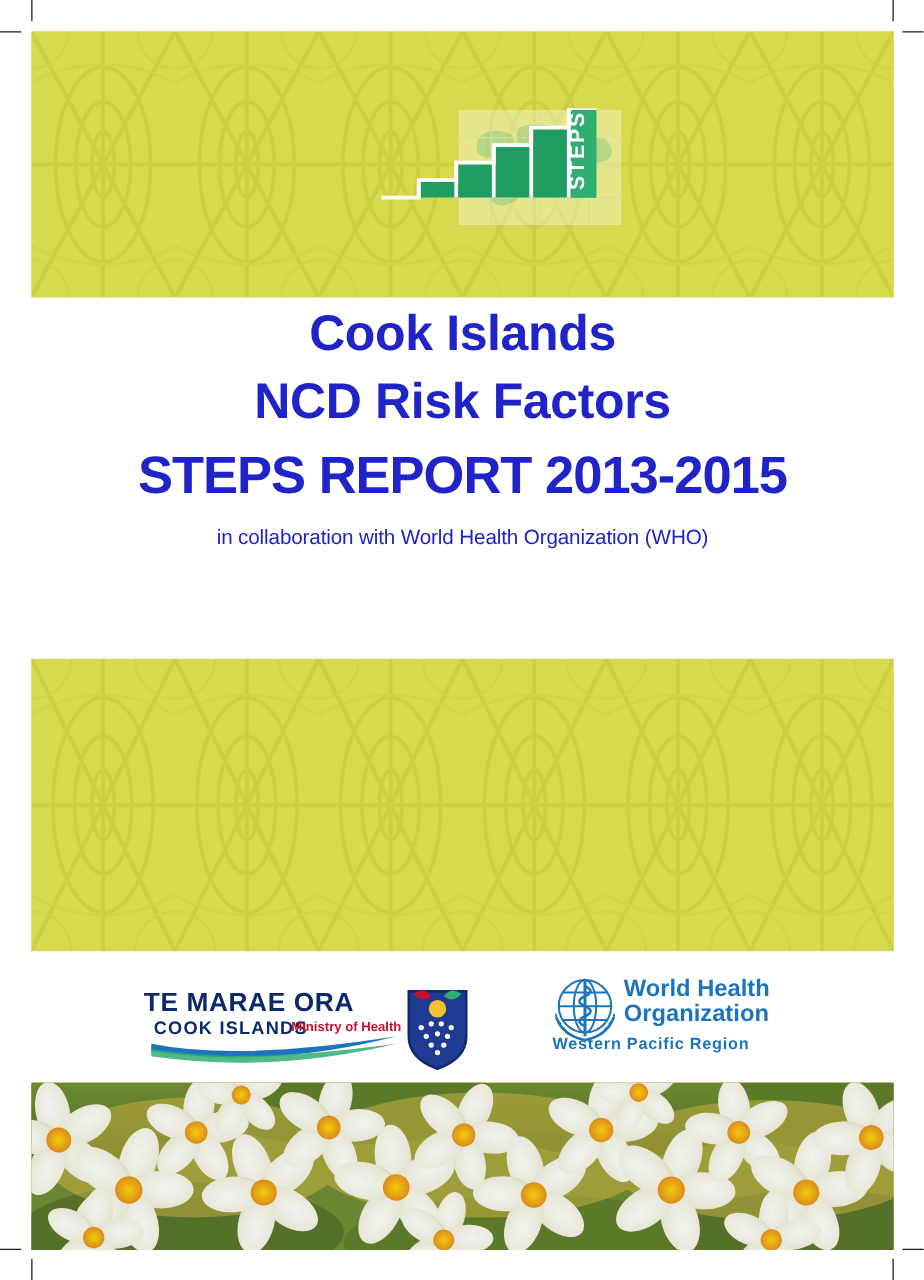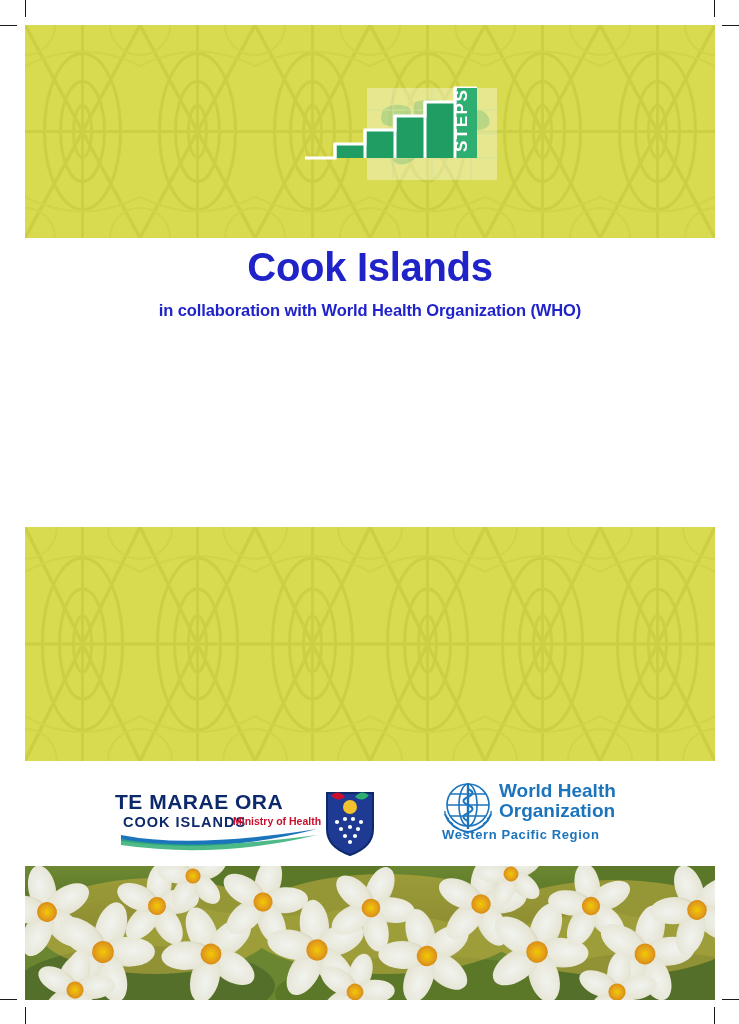--- a/index.html
+++ b/index.html
@@ -84,21 +84,21 @@
   }
   .title-line-3 {
     font-size: 42px;
     font-weight: bold;
     letter-spacing: -0.8px;
     line-height: 1.0;
     margin: 0 0 20px 0;
   }
   .subtitle {
     font-size: 16.5px;
-    font-weight: bold;
+    font-weight: normal;
     letter-spacing: -0.1px;
     margin: 0;
   }
 
   
   .logos-row {
     position: absolute;
     left: 0;
     top: 748px;
     width: 690px;
@@ -208,20 +208,22 @@
         </g>
 
         <text x="172" y="72" transform="rotate(-90 172 72)" fill="#ffffff" font-family="'Liberation Sans', sans-serif" font-size="17" font-weight="bold" letter-spacing="1.5">STEPS</text>
       </svg>
       <span class="sr-only">steps-stairs-globe-icon</span>
     </div>
   </div>
 
   <div class="title-block">
     <div class="title-line-1">Cook Islands</div>
+    <div class="title-line-2">NCD Risk Factors</div>
+    <div class="title-line-3">STEPS REPORT 2013-2015</div>
     <div class="subtitle">in collaboration with World Health Organization (WHO)</div>
   </div>
 
   <div class="tapa tapa-mid">
     <svg class="tapa-pattern" viewBox="0 0 690 234" preserveAspectRatio="none" aria-hidden="true">
       <defs>
         <pattern id="tapaP2" x="0" y="0" width="115" height="234" patternUnits="userSpaceOnUse">
           <rect x="0" y="0" width="115" height="234" fill="#d8da4f"></rect>
           <g fill="none" stroke="#c3c63c" stroke-width="3">
             <path d="M0 0 L57.5 117 L0 234"></path>

